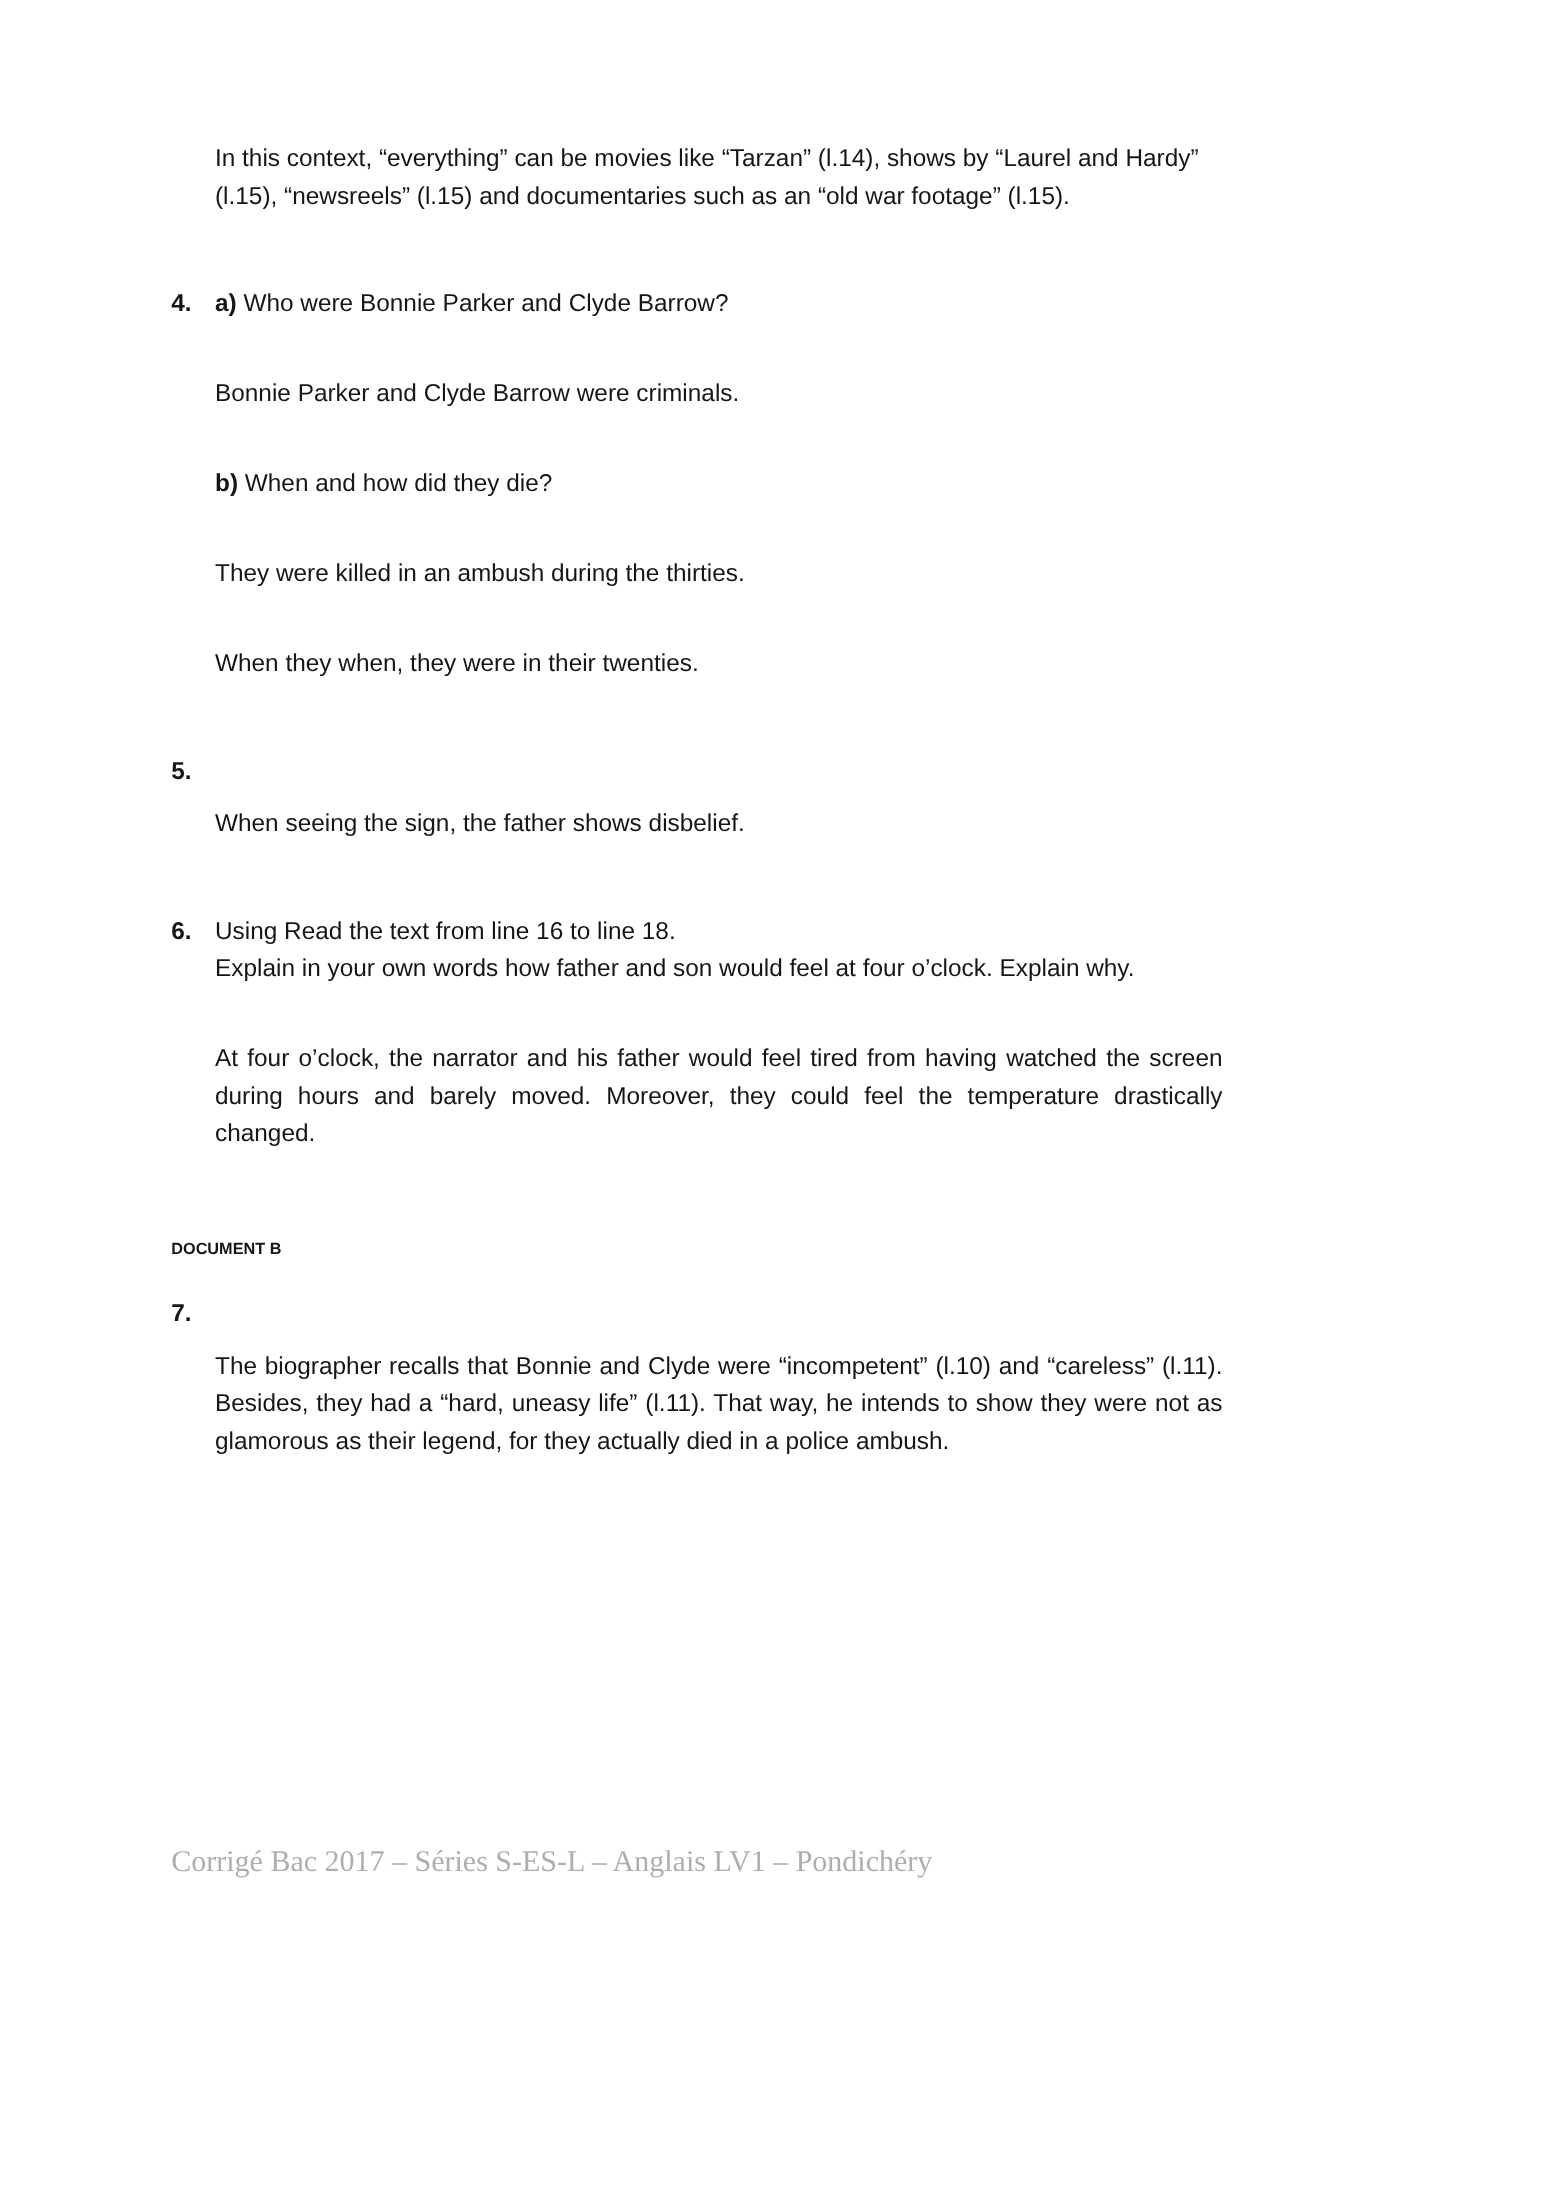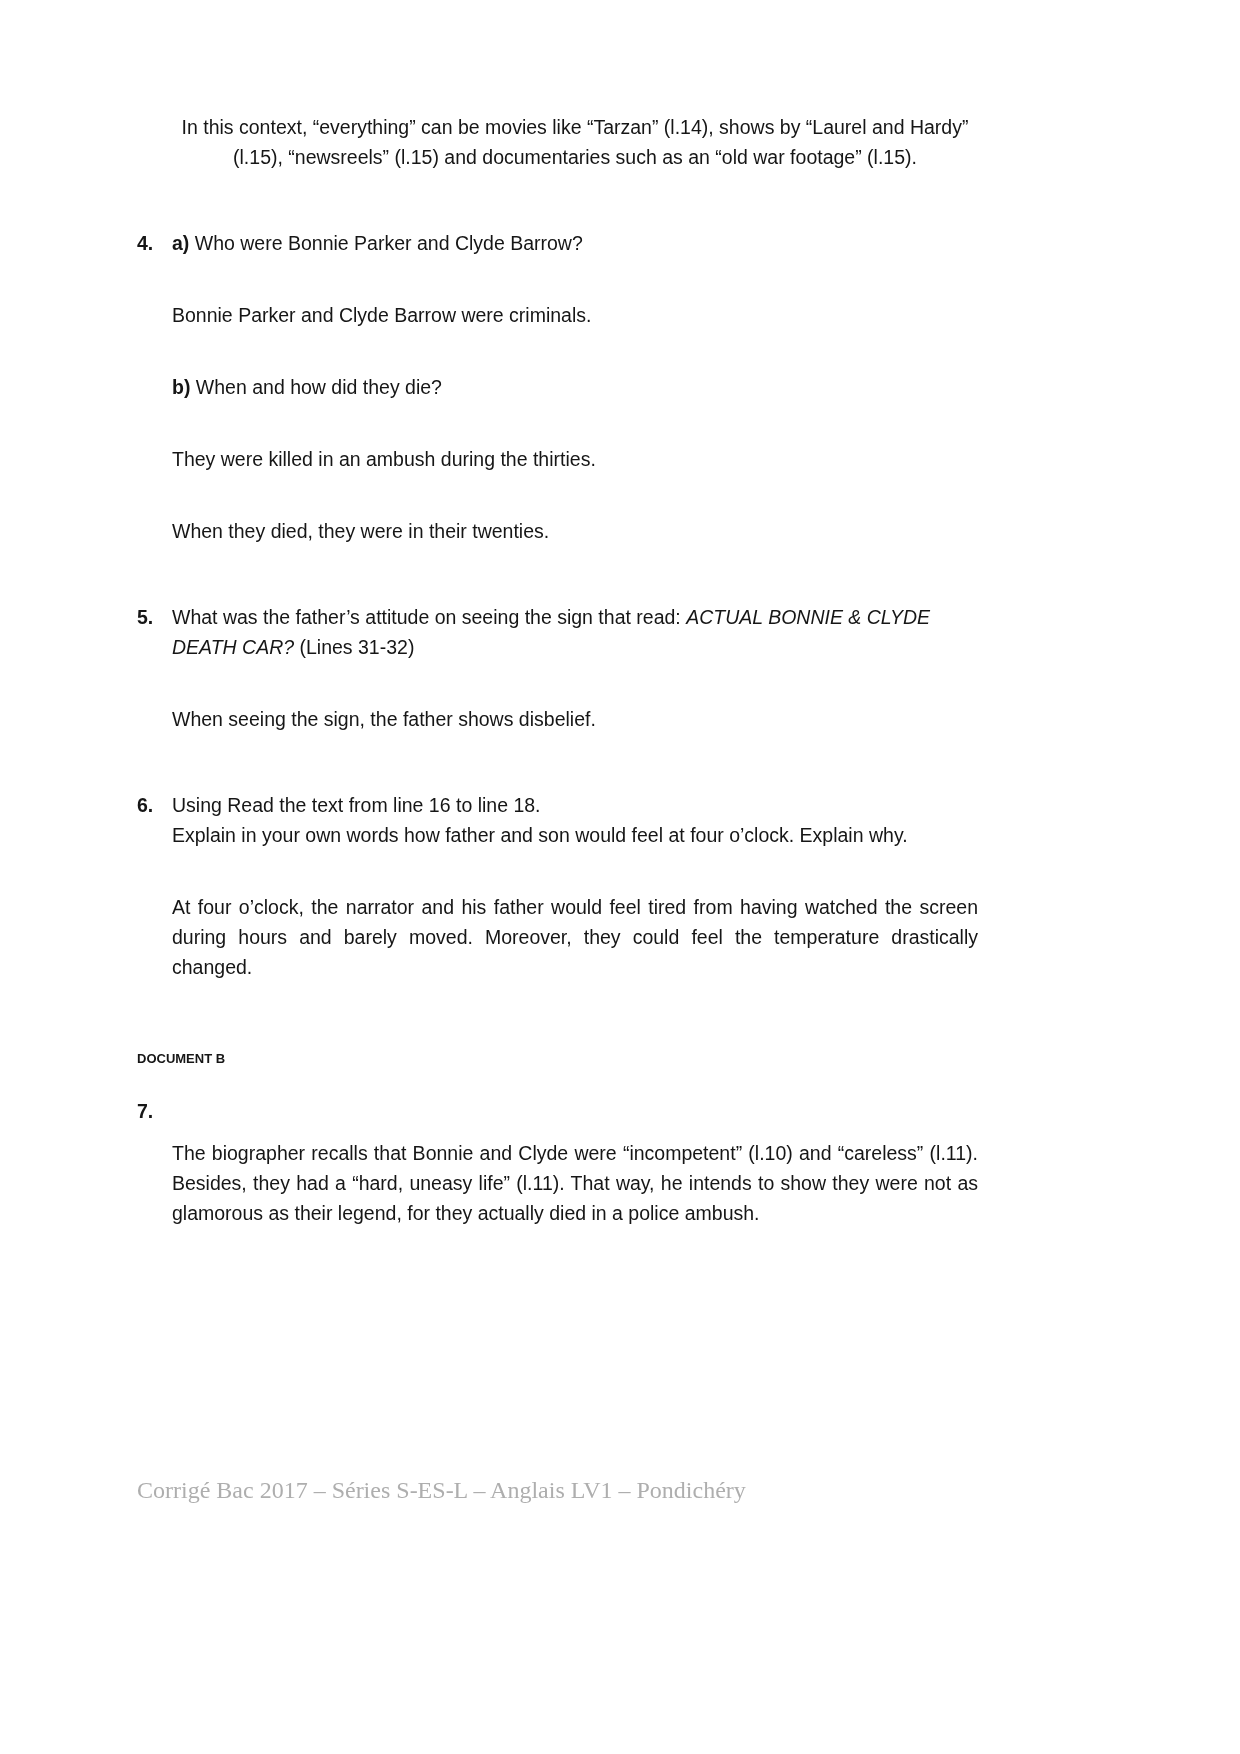--- a/index.html
+++ b/index.html
@@ -13,21 +13,21 @@
   .page {
     position: relative;
     width: 1240px;
     min-height: 1754px;
     background: #ffffff;
     padding: 112px 262px 0 137px;
     font-size: 19.5px;
     line-height: 30px;
   }
   p { margin: 0; }
-  .indent { margin-left: 35px; text-align: center; }
+  .indent { margin-left: 35px; }
   .q { display: flex; align-items: flex-start; }
   .q-num { flex: 0 0 35px; width: 35px; font-weight: 700; }
   .q-body { flex: 1; min-width: 0; }
   .mt1 { margin-top: 42px; }      
   .sec { margin-top: 56px; }      
   .justify { text-align: justify; }
   .bold { font-weight: 700; }
   .italic { font-style: italic; }
   .heading {
     margin-top: 62px;
@@ -53,28 +53,27 @@
 
   <p class="indent">In this context, “everything” can be movies like “Tarzan” (l.14), shows by “Laurel and Hardy” (l.15), “newsreels” (l.15) and documentaries such as an “old war footage” (l.15).</p>
 
   <div class="q sec">
     <span class="q-num">4.</span>
     <div class="q-body">
       <p><b class="bold">a)</b> <span>Who were Bonnie Parker and Clyde Barrow?</span></p>
       <p class="mt1">Bonnie Parker and Clyde Barrow were criminals.</p>
       <p class="mt1"><b class="bold">b)</b> <span>When and how did they die?</span></p>
       <p class="mt1">They were killed in an ambush during the thirties.</p>
-      <p class="mt1">When they died, they were in their twenties.</p>
+      <p class="mt1">When they when, they were in their twenties.</p>
     </div>
   </div>
 
   <div class="q sec">
     <span class="q-num">5.</span>
     <div class="q-body">
-      <p><span>What was the father’s attitude on seeing the sign that read: </span><i class="italic">ACTUAL BONNIE &amp; CLYDE DEATH CAR?</i><span> (Lines 31-32)</span></p>
       <p class="mt1">When seeing the sign, the father shows disbelief.</p>
     </div>
   </div>
 
   <div class="q sec">
     <span class="q-num">6.</span>
     <div class="q-body">
       <p>Using Read the text from line 16 to line 18.</p>
       <p>Explain in your own words how father and son would feel at four o’clock. Explain why.</p>
       <p class="mt1 justify">At four o’clock, the narrator and his father would feel tired from having watched the screen during hours and barely moved. Moreover, they could feel the temperature drastically changed.</p>

